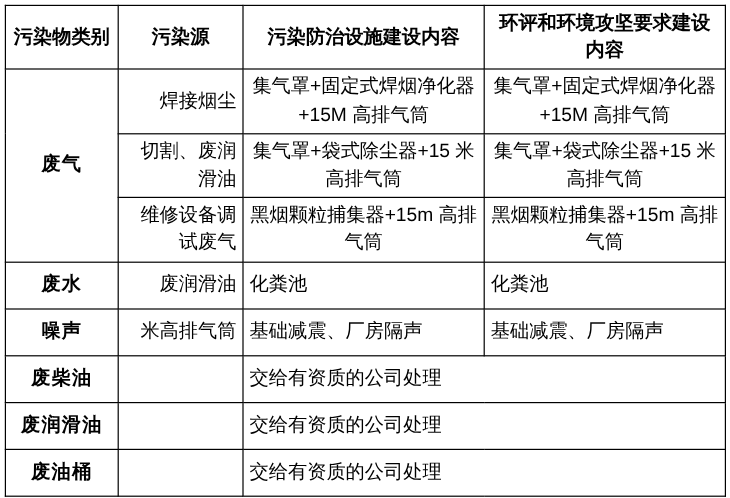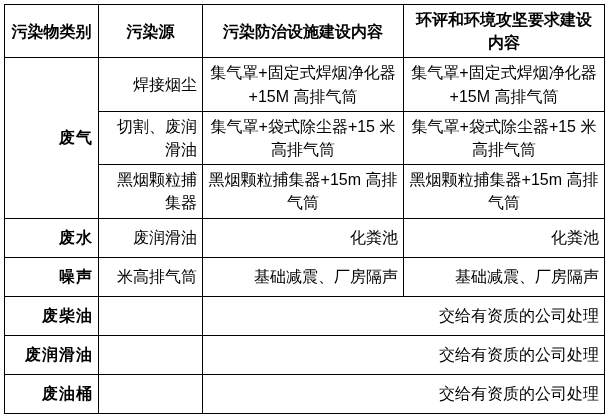--- a/index.html
+++ b/index.html
@@ -39,32 +39,32 @@
     word-break: break-all;
   }
   th.hdr {
     font-weight: bold;
     text-align: center;
     height: 26px;
     padding: 2px 4px;
   }
   td.cat {
     font-weight: bold;
-    text-align: right;
+    text-align: center;
     letter-spacing: 1px;
     margin-left: 25px;
   }
   td.src {
     text-align: right;
   }
   td.body-left {
     text-align: center;
   }
   td.body-center {
-    text-align: right;
+    text-align: left;
   }
   td.tall {
     height: 46px;
   }
   td.row-reg {
     height: 32px;
   }
 </style>
 </head>
 <body>
@@ -91,21 +91,21 @@
           <td class="src tall">焊接烟尘</td>
           <td class="body-left tall">集气罩+固定式焊烟净化器+15M 高排气筒</td>
           <td class="body-left tall">集气罩+固定式焊烟净化器+15M 高排气筒</td>
         </tr>
         <tr>
           <td class="src tall">切割、废润滑油</td>
           <td class="body-left tall">集气罩+袋式除尘器+15 米高排气筒</td>
           <td class="body-left tall">集气罩+袋式除尘器+15 米高排气筒</td>
         </tr>
         <tr>
-          <td class="src tall">黑烟颗粒捕集器</td>
+          <td class="src tall">维修设备调试废气</td>
           <td class="body-left tall">黑烟颗粒捕集器+15m 高排气筒</td>
           <td class="body-left tall">黑烟颗粒捕集器+15m 高排气筒</td>
         </tr>
         <tr>
           <td class="cat" rowspan="1">废水</td>
           <td class="src row-reg">废润滑油</td>
           <td class="body-center row-reg">化粪池</td>
           <td class="body-center row-reg">化粪池</td>
         </tr>
         <tr>

